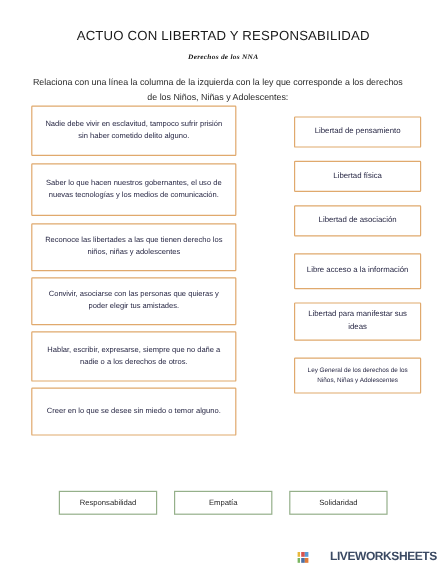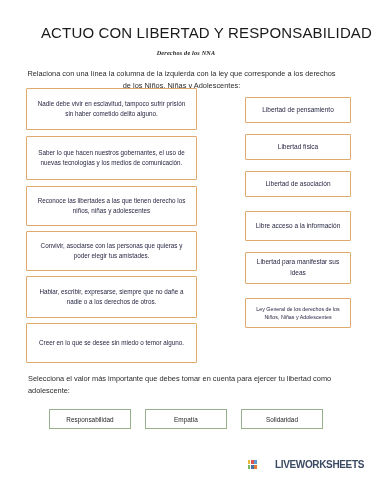--- a/index.html
+++ b/index.html
@@ -18,22 +18,22 @@
 
   .sheet {
     position: relative;
     width: 372px;
     height: 480px;
     box-sizing: border-box;
   }
 
   
   .title {
-    text-align: right;
-    font-size: 15px;
+    text-align: center;
+    font-size: 11px;
     letter-spacing: 0.15px;
     font-weight: 400;
     color: #1a1a1a;
     margin: 0;
     padding-top: 24px;
     font-family: "Liberation Sans", sans-serif;
   }
   .subtitle {
     text-align: center;
     font-size: 6.2px;
@@ -201,21 +201,20 @@
       <div class="card" style="top:164px; height:32px;">
           <span>Libertad para manifestar sus ideas</span>
         </div>
       <div class="card small" style="top:210px; height:30px;">
           <span>Ley General de los derechos de los Niños, Niñas y Adolescentes</span>
         </div>
     </div>
 
   </div>
 
-  <p class="question">Selecciona el valor más importante que debes tomar en cuenta para ejercer tu libertad como adolescente:</p>
 
   <div class="choices">
     <div class="choice">
         <span>Responsabilidad</span>
       </div>
     <div class="choice">
         <span>Empatía</span>
       </div>
     <div class="choice">
         <span>Solidaridad</span>

